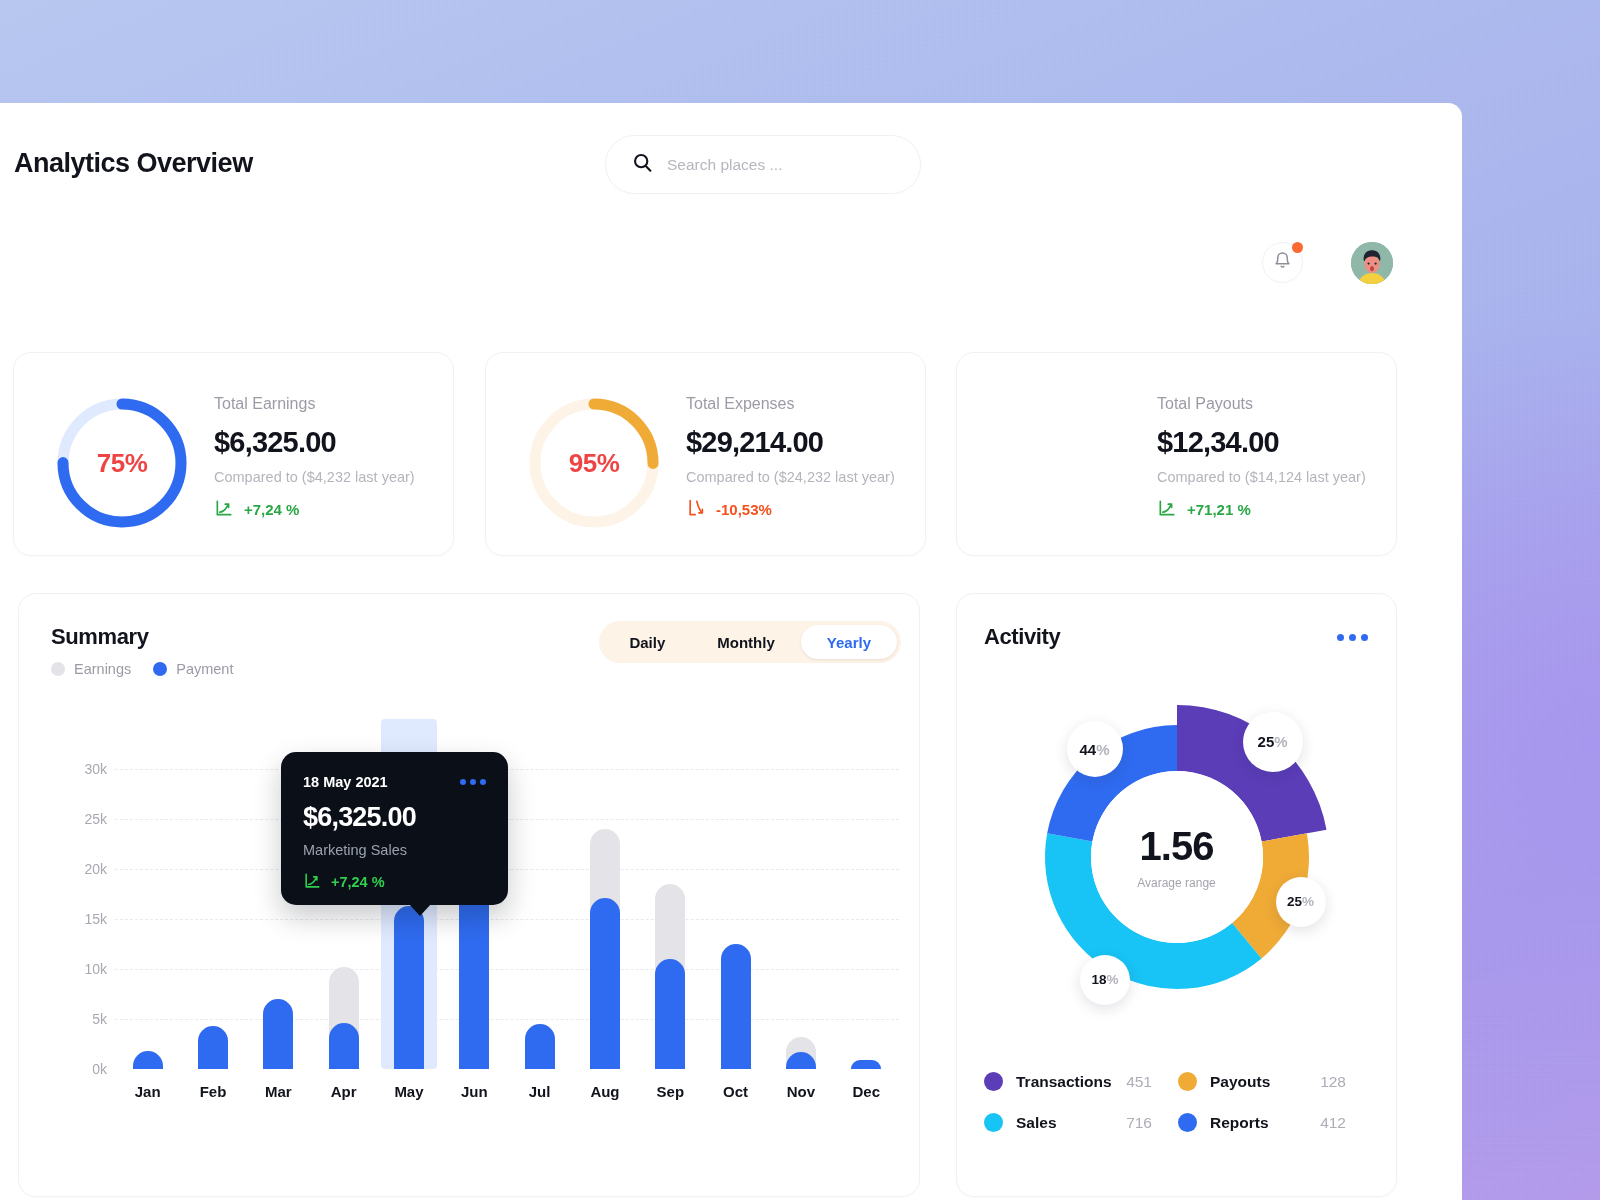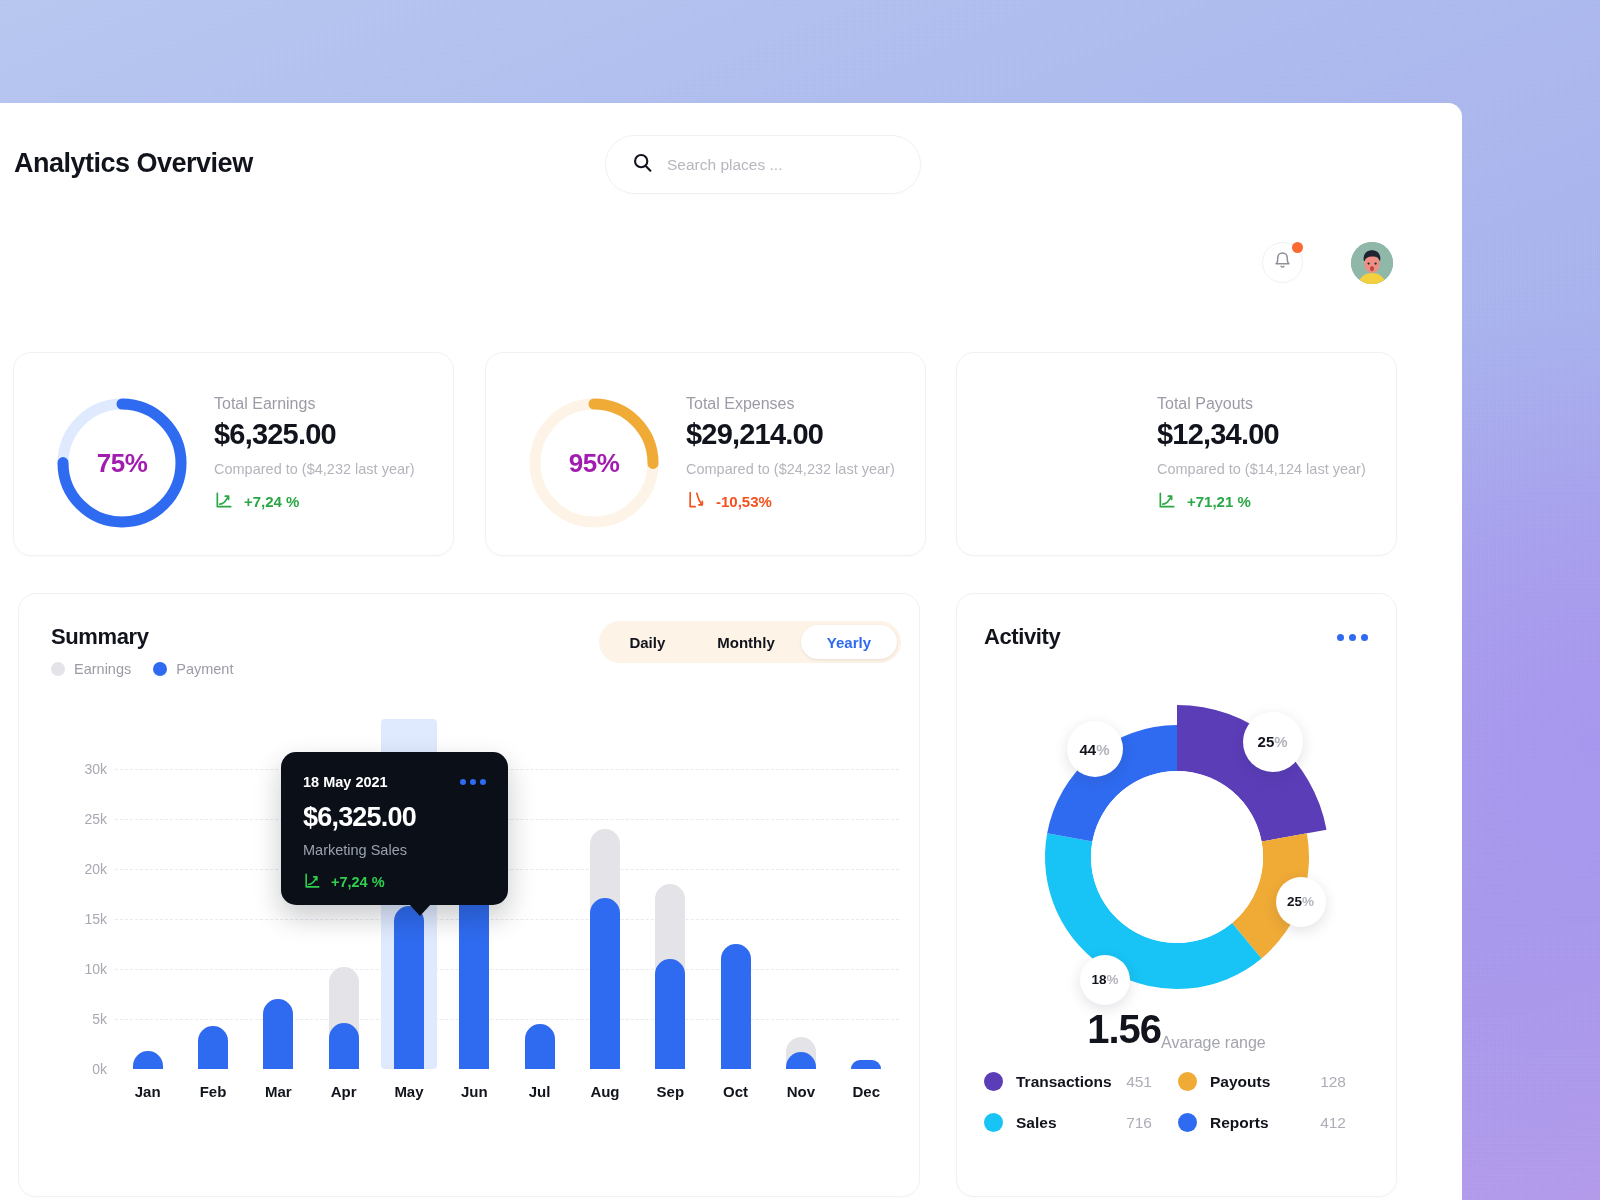--- a/index.html
+++ b/index.html
@@ -66,24 +66,24 @@
   
   .card{
     position:absolute; background:#fff; border:1px solid #f1f1f4;
     border-radius:18px; box-shadow:0 1px 3px rgba(30,30,60,.02);
   }
   .stat{ top:249px; height:204px; width:441px; }
   .stat.s1{ left:13px; } .stat.s2{ left:485px; } .stat.s3{ left:956px; }
   .ring{ position:absolute; left:38px; top:40px; width:140px; height:140px; }
   .ring .pct{
     position:absolute; inset:0; display:flex; align-items:center; justify-content:center;
-    font-size:26px; font-weight:700; color:#a21caf; letter-spacing:-.5px;
+    font-size:26px; font-weight:700; color:#ef4444; letter-spacing:-.5px;
   }
   .stat-body{ position:absolute; left:200px; top:42px; right:18px; }
-  .stat-label{ font-size:16px; color:#9b9ba6; margin-bottom:5px; }
+  .stat-label{ font-size:16px; color:#9b9ba6; margin-bottom:13px; }
   .stat-value{ font-size:29px; font-weight:700; color:#12141d; letter-spacing:-.8px; margin-bottom:10px; }
   .stat-cmp{ font-size:14.5px; color:#b4b4bd; margin-bottom:13px; }
   .stat-delta{ display:flex; align-items:center; gap:10px; font-size:15px; font-weight:600; }
   .stat-delta svg{ width:20px; height:20px; }
   .up{ color:#29a745; } .down{ color:#f4511e; }
 
   
   .summary{ left:18px; top:490px; width:902px; height:604px; }
   .sum-title{ position:absolute; left:32px; top:30px; font-size:22px; font-weight:700; color:#12141d; letter-spacing:-.4px; }
   .legend-top{ position:absolute; left:32px; top:67px; display:flex; gap:22px; align-items:center; }
@@ -399,23 +399,23 @@
         <i></i>
       </div>
 
     <div class="donut-wrap">
       <div class="donut"><svg viewBox="0 0 390 390" width="390" height="390">
             <path d="M195 43 A152 152 0 0 1 344.52485318661746 167.68117353324823 L279.59958798716514 179.54329555170622 A86 86 0 0 0 195 109 Z" fill="#5b3db8"></path>
             <path d="M324.85053039890465 171.27575596308398 A132 132 0 0 1 279.53519913955097 296.37948562917677 L250.07596307576807 261.05027094022125 A86 86 0 0 0 279.59958798716514 179.54329555170622 Z" fill="#f0ab36"></path>
             <path d="M279.53519913955097 296.37948562917677 A132 132 0 0 1 65.14946960109538 171.27575596308398 L110.40041201283486 179.54329555170622 A86 86 0 0 0 250.07596307576807 261.05027094022125 Z" fill="#18c3f5"></path>
             <path d="M65.14946960109538 171.27575596308398 A132 132 0 0 1 194.99999999999997 63 L194.99999999999997 109 A86 86 0 0 0 110.40041201283486 179.54329555170622 Z" fill="#2f6bf0"></path>
             <circle cx="195" cy="195" r="86" fill="#fff"></circle>
-          </svg><div style="position: absolute; left: 0px; top: 0px; width: 390px; height: 390px; display: flex; flex-direction: row; align-items: flex-end; justify-content: center;">
+          </svg><div style="position: absolute; left: 0px; top: 0px; width: 390px; height: 390px; display: flex; flex-direction: column; align-items: center; justify-content: center;">
             <div style="font-size:40px;font-weight:700;color:#12141d;letter-spacing:-1px">1.56</div>
-            <div style="font-size:16px;color:#a4a4ae;margin-top:7px">Avarage range</div>
+            <div style="font-size:12px;color:#a4a4ae;margin-top:7px">Avarage range</div>
           </div><div class="bub" style="width: 60px; height: 60px; left: 261.063px; top: 49.796px; font-size: 15px;">
             <span>25</span>
             <span class="u">%</span>
           </div><div class="bub" style="width: 50px; height: 50px; left: 294.109px; top: 214.955px; font-size: 13.5px;">
             <span>25</span>
             <span class="u">%</span>
           </div><div class="bub" style="width: 50px; height: 50px; left: 98.4309px; top: 292.645px; font-size: 13.5px;">
             <span>18</span>
             <span class="u">%</span>
           </div><div class="bub" style="width: 56px; height: 56px; left: 85.0265px; top: 59px; font-size: 15px;">

